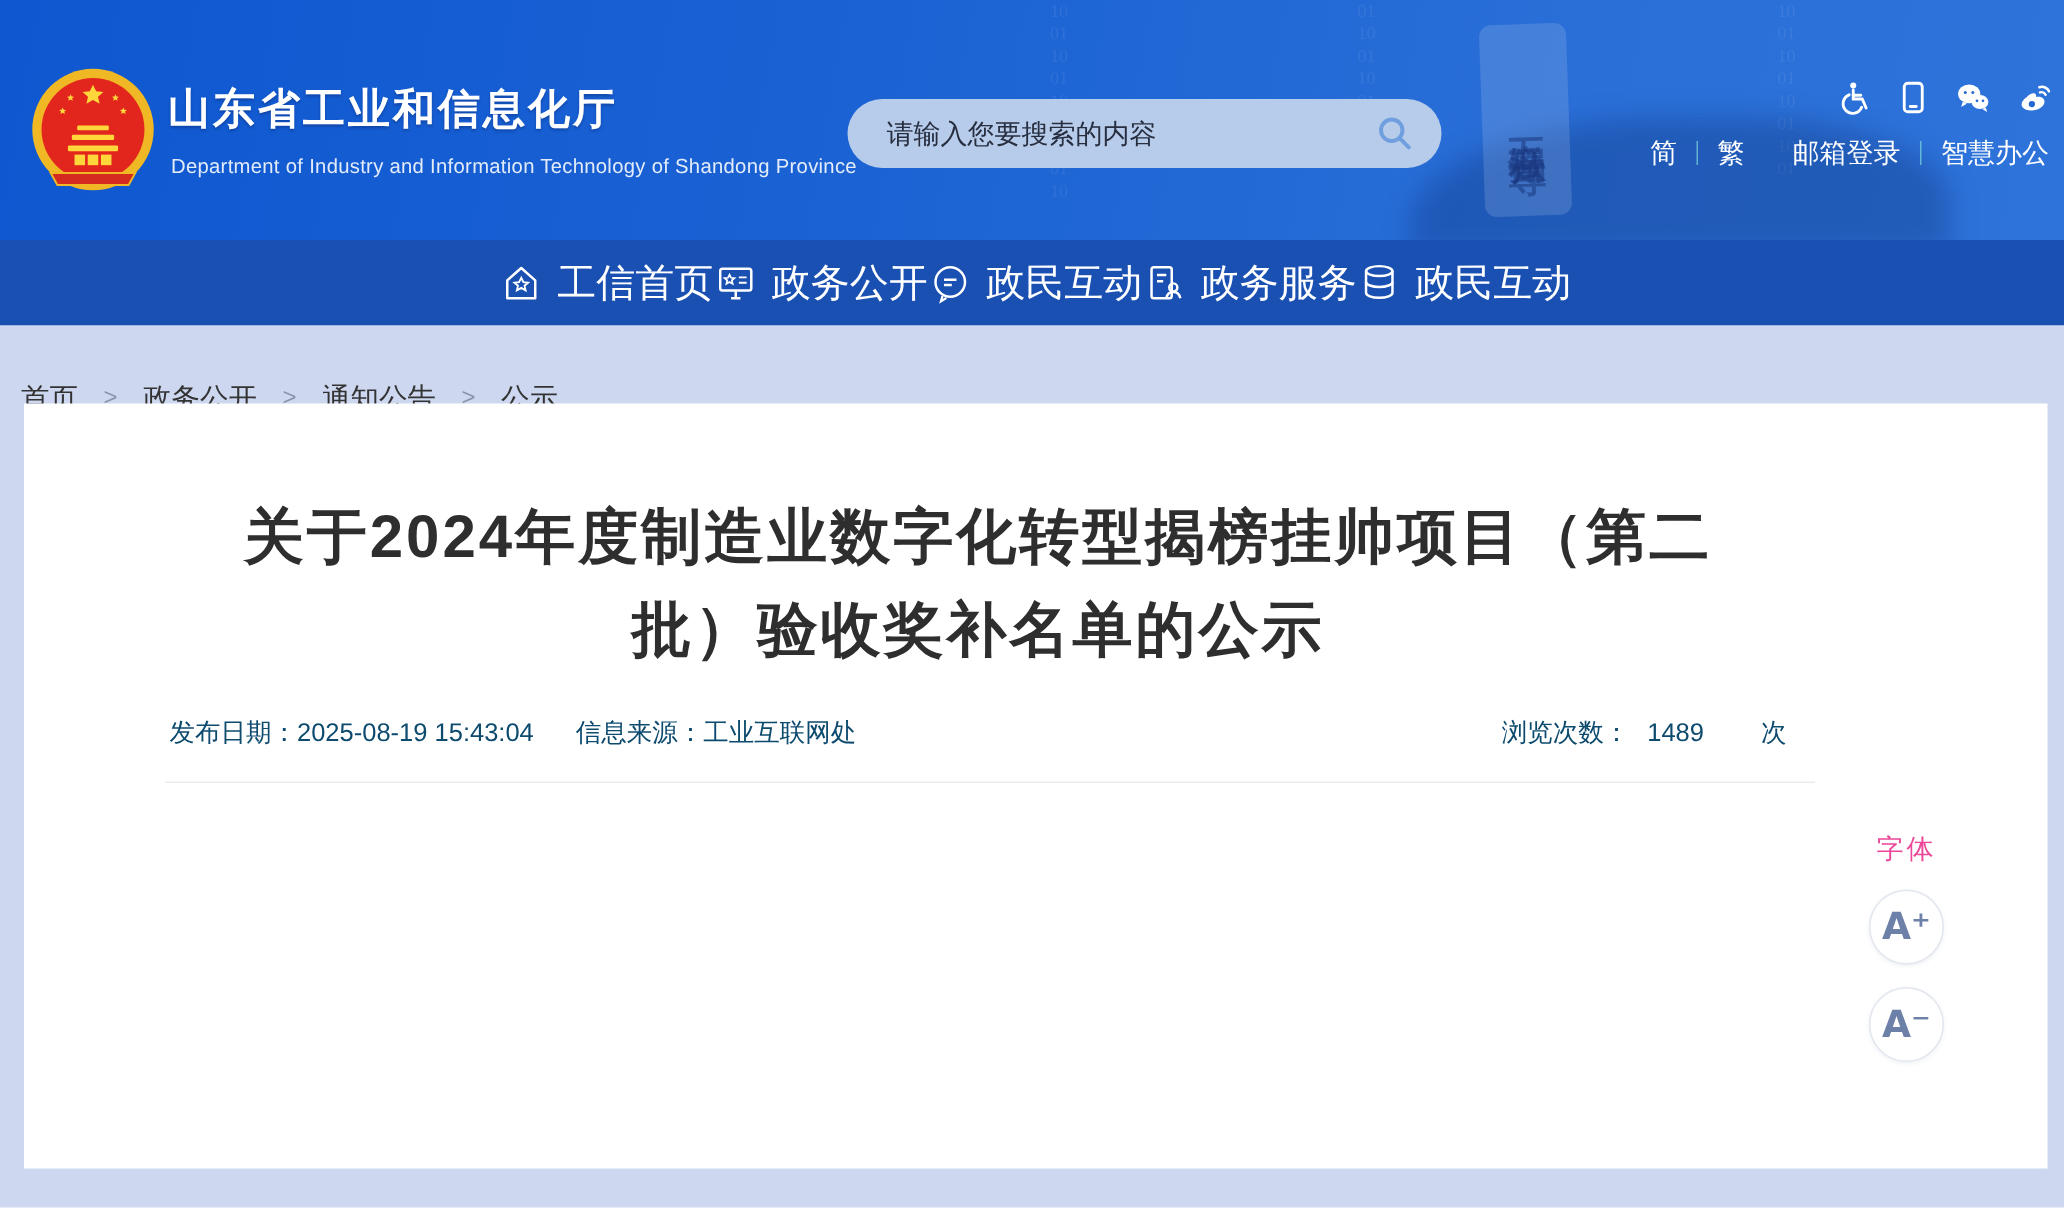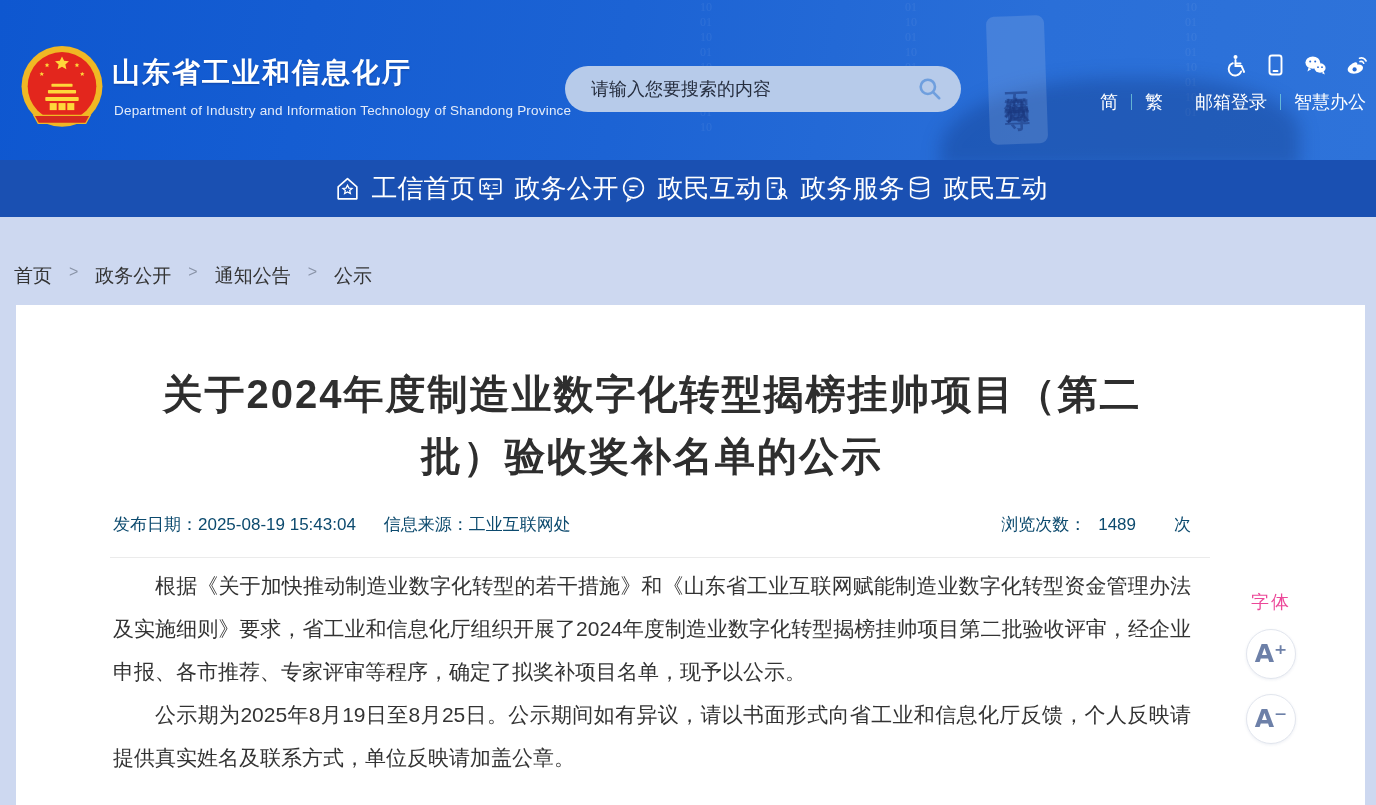--- a/index.html
+++ b/index.html
@@ -45,21 +45,21 @@
 
   
   .navbar { height:57px; background:#1a50b2; display:flex; align-items:center;
     justify-content:center; padding:0 14px 0 18px; }
   .nav-item { display:flex; align-items:center; gap:10px; color:#fff; font-size:26px;
     cursor:pointer; white-space:nowrap; }
   .nav-item svg { width:29px; height:29px; }
 
   
   .main { height:565px; background:#cdd8f0; }
-  .breadcrumb { padding:46px 0 0 14px; height:88px; display:flex; 
+  .breadcrumb { padding:46px 0 0 14px; height:52px; display:flex; align-items:center;
     font-size:19px; color:#333; }
   .breadcrumb .bc-item { cursor:pointer; }
   .bc-sep { color:#8a94a8; margin:0 17px; font-size:16px; }
 
   .card { position:relative; margin:0 11px 12px 16px; width:1349px; height:510px;
     background:#fff; overflow:hidden; }
   .card-content { width:1078px; margin-left:97px; }
   .article-title { padding-top:58px; width:1020px; margin:0 auto; text-align:center;
     font-size:40px; font-weight:bold; color:#2e2e2e; line-height:62px; letter-spacing:2px; }
   .meta { margin-top:26px; display:flex; justify-content:space-between; align-items:center;
@@ -249,24 +249,20 @@
         <div class="m-left">
           <span>发布日期：</span><span>2025-08-19 15:43:04</span><span class="gap28"></span><span>信息来源：</span><span>工业互联网处</span>
         </div>
         <div class="m-right">
           <span>浏览次数：</span><span class="gap12"></span><span>1489</span><span class="gap38"></span><span>次</span>
         </div>
       </div>
 
       <div class="divider"></div>
 
-      <div class="body-text">
-        <p>根据《关于加快推动制造业数字化转型的若干措施》和《山东省工业互联网赋能制造业数字化转型资金管理办法及实施细则》要求，省工业和信息化厅组织开展了2024年度制造业数字化转型揭榜挂帅项目第二批验收评审，经企业申报、各市推荐、专家评审等程序，确定了拟奖补项目名单，现予以公示。</p>
-        <p>公示期为2025年8月19日至8月25日。公示期间如有异议，请以书面形式向省工业和信息化厅反馈，个人反映请提供真实姓名及联系方式，单位反映请加盖公章。</p>
-      </div>
     </div>
 
     <div class="font-widget">
       <div class="fw-label">字体</div>
       <button class="fw-btn">A⁺</button>
       <button class="fw-btn">A⁻</button>
     </div>
   </div>
 </div>
 

